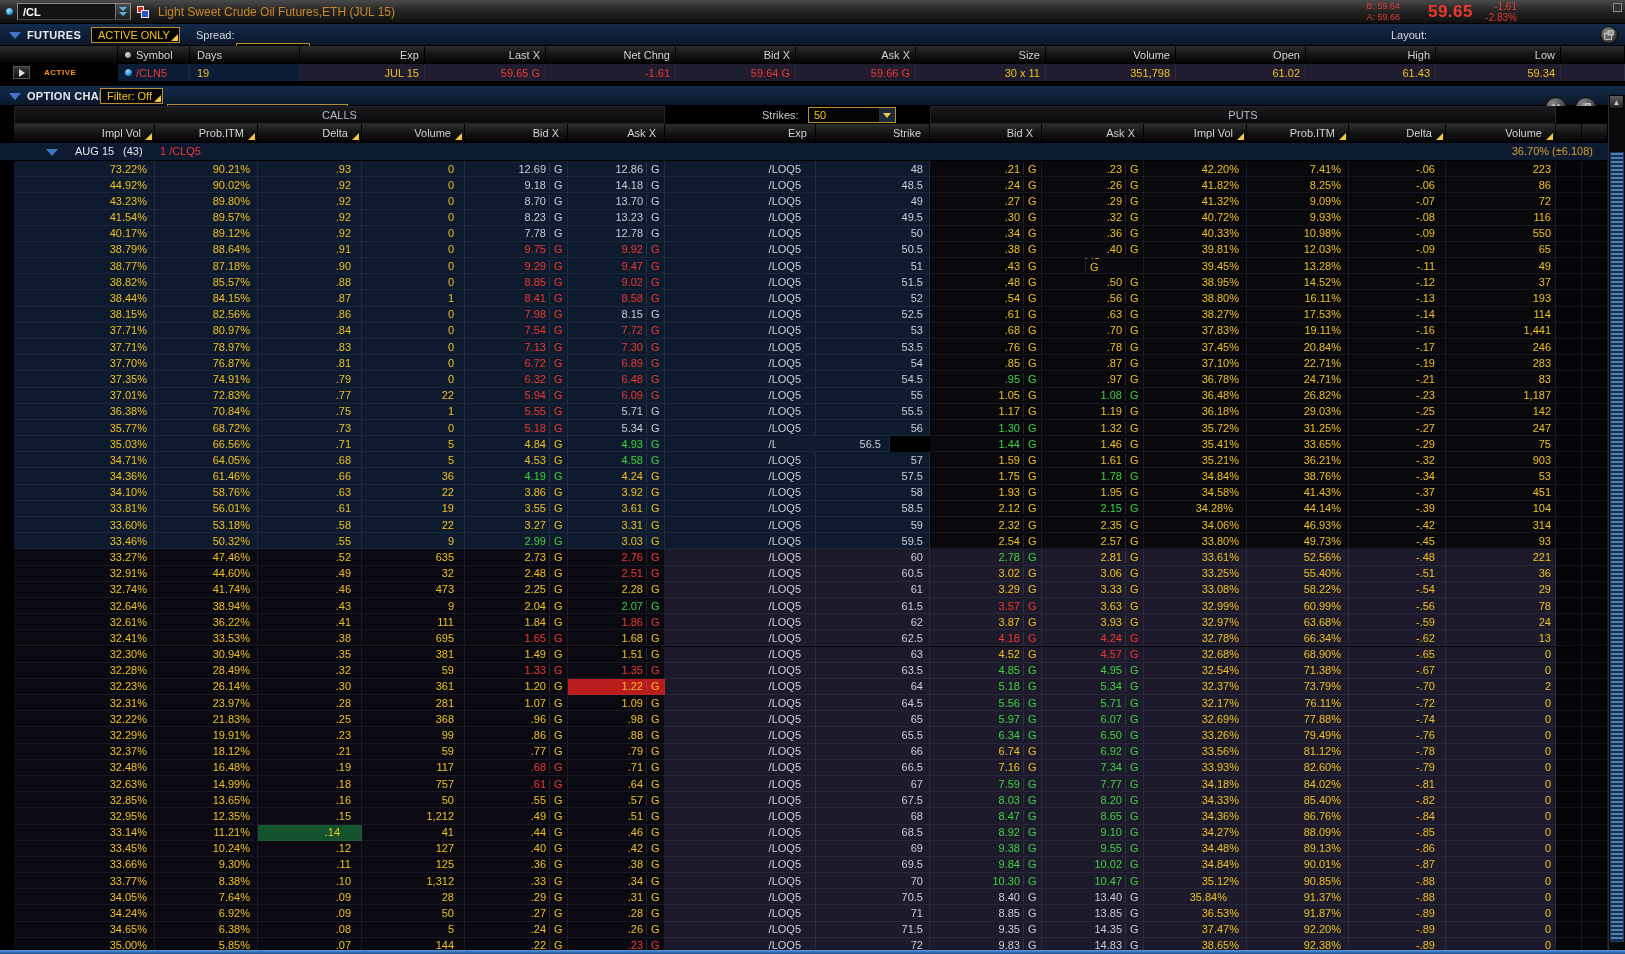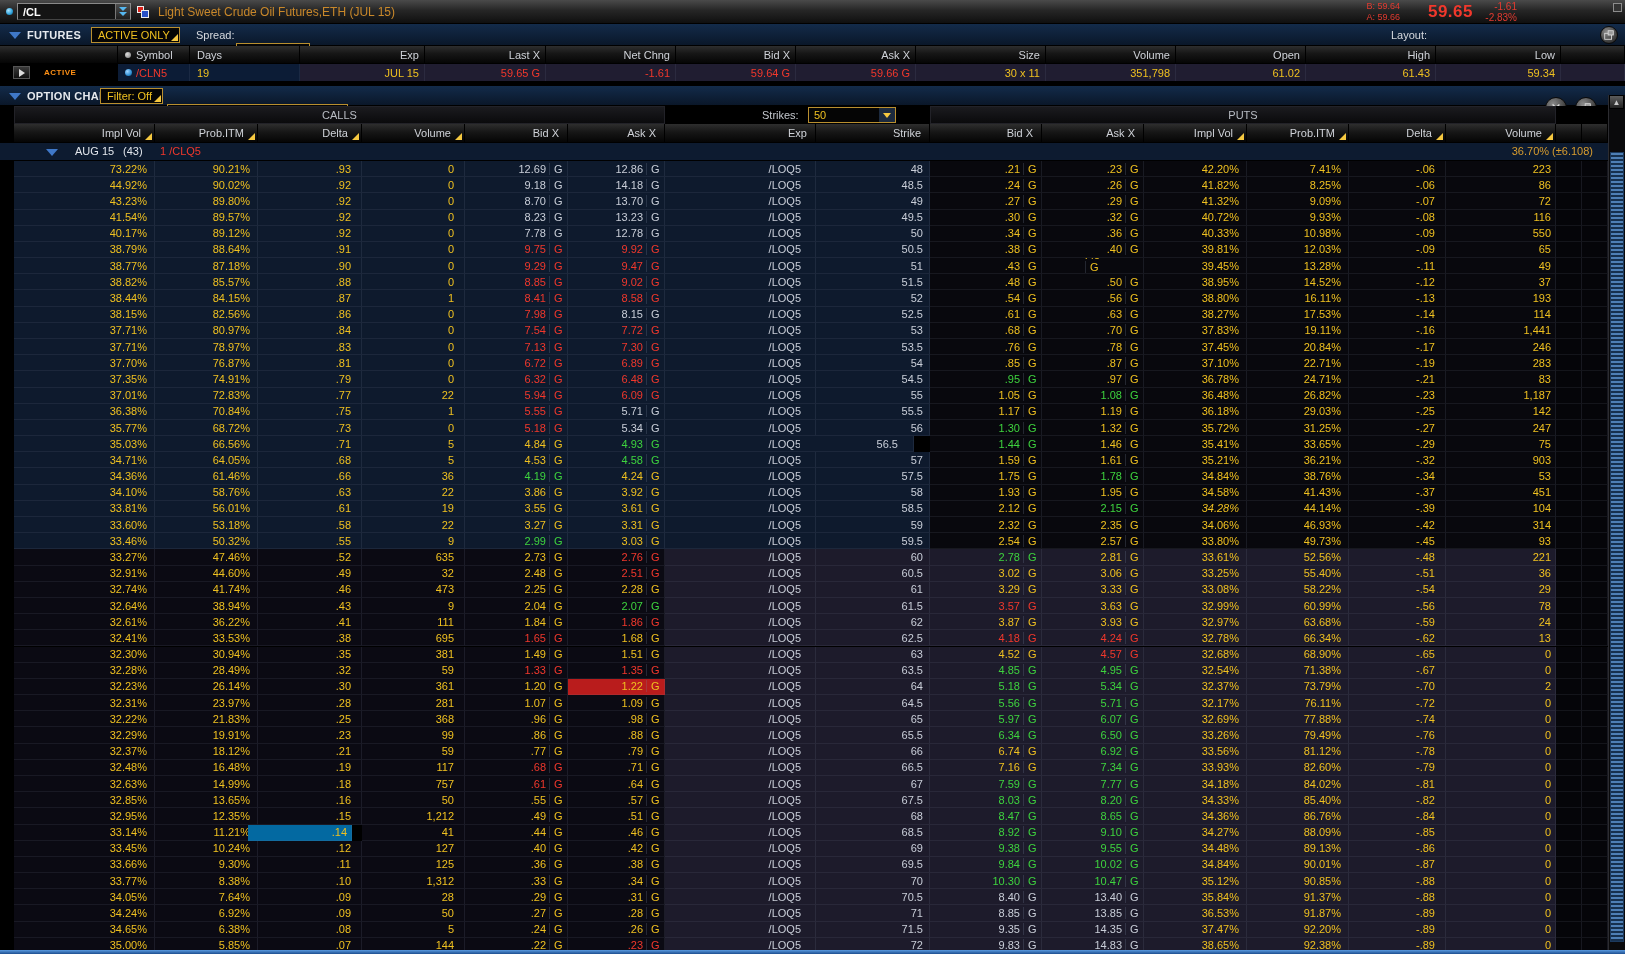--- a/index.html
+++ b/index.html
@@ -848,21 +848,21 @@
         <div class="ocell" style="left: 362px; width: 103px; background: rgb(14, 26, 45); padding-right: 10px; color: rgb(239, 192, 32);">5</div>
         <div class="ocell" style="left: 465px; width: 103px; background: rgb(14, 26, 45);">
           <span class="bav" style="color: rgb(239, 192, 32);">4.84</span>
           <span class="bag" style="color: rgb(239, 192, 32);">G</span>
         </div>
         <div class="ocell" style="left: 568px; width: 97px; background: rgb(14, 26, 45);">
           <span class="bav" style="color: rgb(62, 211, 62);">4.93</span>
           <span class="bag" style="color: rgb(62, 211, 62);">G</span>
         </div>
         <div class="ocell" style="left: 665px; width: 151px; background: rgb(14, 26, 45); padding-right: 14px; color: rgb(201, 206, 216);">/LOQ5</div>
-        <div class="ocell" style="left: 800px; width: 114px; background: rgb(14, 26, 45); padding-right: 15px; color: rgb(201, 206, 216);">56.5</div>
+        <div class="ocell" style="left: 776px; width: 114px; background: rgb(14, 26, 45); padding-right: 8px; color: rgb(201, 206, 216);">56.5</div>
         <div class="ocell" style="left: 930px; width: 112px; background: rgb(8, 8, 13);">
           <span class="bav" style="color: rgb(62, 211, 62);">1.44</span>
           <span class="bag" style="color: rgb(62, 211, 62);">G</span>
         </div>
         <div class="ocell" style="left: 1042px; width: 102px; background: rgb(8, 8, 13);">
           <span class="bav" style="color: rgb(239, 192, 32);">1.46</span>
           <span class="bag" style="color: rgb(239, 192, 32);">G</span>
         </div>
         <div class="ocell" style="left: 1144px; width: 103px; background: rgb(8, 8, 13); padding-right: 7px; color: rgb(239, 192, 32);">35.41%</div>
         <div class="ocell" style="left: 1247px; width: 102px; background: rgb(8, 8, 13); padding-right: 7px; color: rgb(239, 192, 32);">33.65%</div>
@@ -977,21 +977,21 @@
         <div class="ocell" style="left: 665px; width: 151px; background: rgb(14, 26, 45); padding-right: 14px; color: rgb(201, 206, 216);">/LOQ5</div>
         <div class="ocell" style="left: 816px; width: 114px; background: rgb(14, 26, 45); padding-right: 6px; color: rgb(201, 206, 216);">58.5</div>
         <div class="ocell" style="left: 930px; width: 112px; background: rgb(8, 8, 13);">
           <span class="bav" style="color: rgb(239, 192, 32);">2.12</span>
           <span class="bag" style="color: rgb(239, 192, 32);">G</span>
         </div>
         <div class="ocell" style="left: 1042px; width: 102px; background: rgb(8, 8, 13);">
           <span class="bav" style="color: rgb(62, 211, 62);">2.15</span>
           <span class="bag" style="color: rgb(62, 211, 62);">G</span>
         </div>
-        <div class="ocell" style="left: 1144px; width: 103px; background: rgb(8, 8, 13); padding-right: 7px; color: rgb(239, 192, 32); font-style: italic;">34.28%</div>
+        <div class="ocell" style="left: 1144px; width: 103px; background: rgb(8, 8, 13); padding-right: 13px; color: rgb(239, 192, 32);">34.28%</div>
         <div class="ocell" style="left: 1247px; width: 102px; background: rgb(8, 8, 13); padding-right: 7px; color: rgb(239, 192, 32);">44.14%</div>
         <div class="ocell" style="left: 1349px; width: 97px; background: rgb(8, 8, 13); padding-right: 10px; color: rgb(239, 192, 32);">-.39</div>
         <div class="ocell" style="left: 1446px; width: 110px; background: rgb(8, 8, 13); padding-right: 4px; color: rgb(239, 192, 32);">104</div>
         <div class="ocell" style="left: 1556px; width: 26px; background: rgb(5, 5, 9);"></div>
         <div class="ocell" style="left: 1582px; width: 26px; background: rgb(5, 5, 9);"></div>
       </div>
       <div class="orow" style="top: 356.041px; height: 16.1837px;">
         <div class="ocell" style="left: 14px; width: 141px; background: rgb(14, 26, 45); padding-right: 7px; color: rgb(239, 192, 32);">33.60%</div>
         <div class="ocell" style="left: 155px; width: 103px; background: rgb(14, 26, 45); padding-right: 7px; color: rgb(239, 192, 32);">53.18%</div>
         <div class="ocell" style="left: 258px; width: 104px; background: rgb(14, 26, 45); padding-right: 10px; color: rgb(239, 192, 32);">.58</div>
@@ -1557,21 +1557,21 @@
         <div class="ocell" style="left: 1144px; width: 103px; background: rgb(29, 27, 43); padding-right: 7px; color: rgb(239, 192, 32);">34.36%</div>
         <div class="ocell" style="left: 1247px; width: 102px; background: rgb(29, 27, 43); padding-right: 7px; color: rgb(239, 192, 32);">86.76%</div>
         <div class="ocell" style="left: 1349px; width: 97px; background: rgb(29, 27, 43); padding-right: 10px; color: rgb(239, 192, 32);">-.84</div>
         <div class="ocell" style="left: 1446px; width: 110px; background: rgb(29, 27, 43); padding-right: 4px; color: rgb(239, 192, 32);">0</div>
         <div class="ocell" style="left: 1556px; width: 26px; background: rgb(5, 5, 9);"></div>
         <div class="ocell" style="left: 1582px; width: 26px; background: rgb(5, 5, 9);"></div>
       </div>
       <div class="orow" style="top: 663.531px; height: 16.1837px;">
         <div class="ocell" style="left: 14px; width: 141px; background: rgb(11, 10, 19); padding-right: 7px; color: rgb(239, 192, 32);">33.14%</div>
         <div class="ocell" style="left: 155px; width: 103px; background: rgb(11, 10, 19); padding-right: 7px; color: rgb(239, 192, 32);">11.21%</div>
-        <div class="ocell" style="left: 248px; width: 104px; background: #0369a1; padding-right: 4px; color: rgb(239, 192, 32);">.14</div>
+        <div class="ocell" style="left: 258px; width: 104px; background: #14532d; padding-right: 21px; color: rgb(239, 192, 32);">.14</div>
         <div class="ocell" style="left: 362px; width: 103px; background: rgb(11, 10, 19); padding-right: 10px; color: rgb(239, 192, 32);">41</div>
         <div class="ocell" style="left: 465px; width: 103px; background: rgb(11, 10, 19);">
           <span class="bav" style="color: rgb(239, 192, 32);">.44</span>
           <span class="bag" style="color: rgb(239, 192, 32);">G</span>
         </div>
         <div class="ocell" style="left: 568px; width: 97px; background: rgb(11, 10, 19);">
           <span class="bav" style="color: rgb(239, 192, 32);">.46</span>
           <span class="bag" style="color: rgb(239, 192, 32);">G</span>
         </div>
         <div class="ocell" style="left: 665px; width: 151px; background: rgb(29, 27, 43); padding-right: 14px; color: rgb(201, 206, 216);">/LOQ5</div>
@@ -1697,21 +1697,21 @@
         <div class="ocell" style="left: 665px; width: 151px; background: rgb(29, 27, 43); padding-right: 14px; color: rgb(201, 206, 216);">/LOQ5</div>
         <div class="ocell" style="left: 816px; width: 114px; background: rgb(29, 27, 43); padding-right: 6px; color: rgb(201, 206, 216);">70.5</div>
         <div class="ocell" style="left: 930px; width: 112px; background: rgb(29, 27, 43);">
           <span class="bav" style="color: rgb(201, 206, 216);">8.40</span>
           <span class="bag" style="color: rgb(201, 206, 216);">G</span>
         </div>
         <div class="ocell" style="left: 1042px; width: 102px; background: rgb(29, 27, 43);">
           <span class="bav" style="color: rgb(201, 206, 216);">13.40</span>
           <span class="bag" style="color: rgb(201, 206, 216);">G</span>
         </div>
-        <div class="ocell" style="left: 1144px; width: 103px; background: rgb(29, 27, 43); padding-right: 7px; color: rgb(239, 192, 32);">35.84%</div>
+        <div class="ocell" style="left: 1144px; width: 103px; background: rgb(29, 27, 43); padding-right: 19px; color: rgb(239, 192, 32);">35.84%</div>
         <div class="ocell" style="left: 1247px; width: 102px; background: rgb(29, 27, 43); padding-right: 7px; color: rgb(239, 192, 32);">91.37%</div>
         <div class="ocell" style="left: 1349px; width: 97px; background: rgb(29, 27, 43); padding-right: 10px; color: rgb(239, 192, 32);">-.88</div>
         <div class="ocell" style="left: 1446px; width: 110px; background: rgb(29, 27, 43); padding-right: 4px; color: rgb(239, 192, 32);">0</div>
         <div class="ocell" style="left: 1556px; width: 26px; background: rgb(5, 5, 9);"></div>
         <div class="ocell" style="left: 1582px; width: 26px; background: rgb(5, 5, 9);"></div>
       </div>
       <div class="orow" style="top: 744.449px; height: 16.1837px;">
         <div class="ocell" style="left: 14px; width: 141px; background: rgb(11, 10, 19); padding-right: 7px; color: rgb(239, 192, 32);">34.24%</div>
         <div class="ocell" style="left: 155px; width: 103px; background: rgb(11, 10, 19); padding-right: 7px; color: rgb(239, 192, 32);">6.92%</div>
         <div class="ocell" style="left: 258px; width: 104px; background: rgb(11, 10, 19); padding-right: 10px; color: rgb(239, 192, 32);">.09</div>

